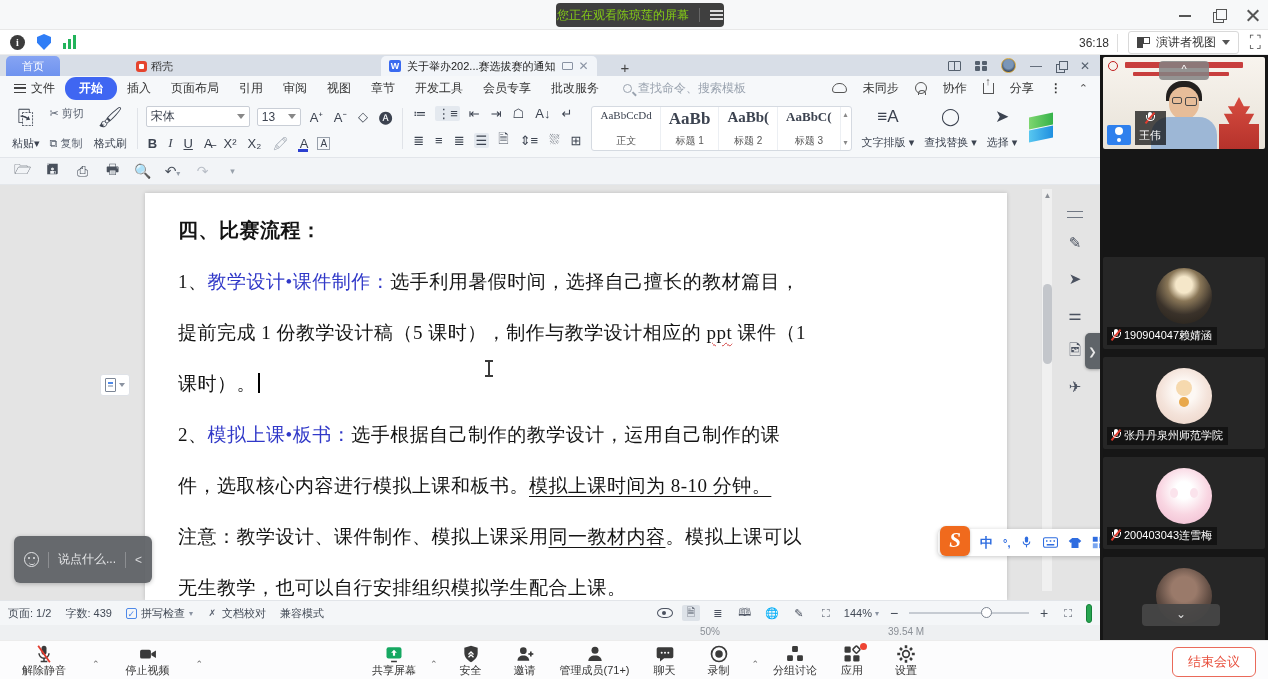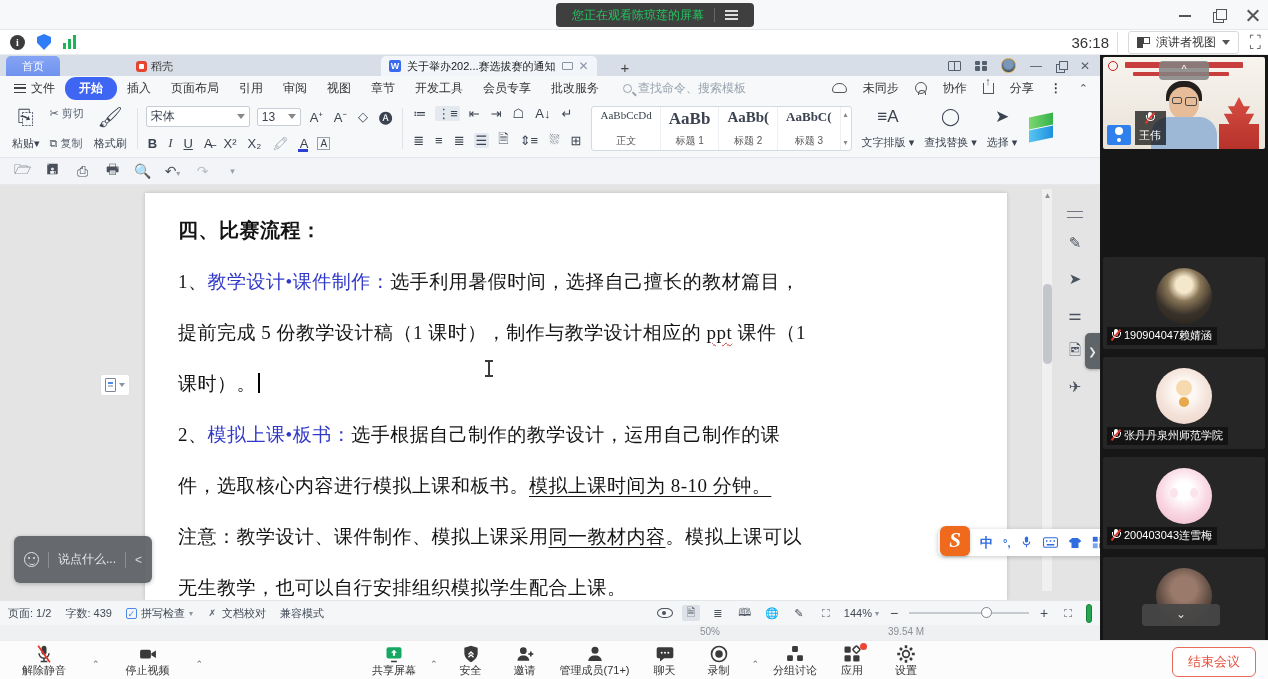--- a/index.html
+++ b/index.html
@@ -2,41 +2,41 @@
 <html><head>
 <meta charset="utf-8">
 <style>
   * { margin:0; padding:0; box-sizing:border-box; }
   html,body { width:1268px; height:679px; overflow:hidden; }
   body { font-family:"Liberation Sans", sans-serif; background:#fff; position:relative; }
   .screen { position:absolute; inset:0; width:1268px; height:679px; background:#f2f3f5; }
 
   
   .m-topbar { position:absolute; left:0; top:0; width:1268px; height:30px; background:#f7f8f9; border-bottom:1px solid #e8e8e8; }
-  .watch-pill { position:absolute; left:556px; top:3px; height:24px; background:#3f3f3f; border-radius:4px; color:#22c55e; font-size:12px; display:flex; align-items:center; padding:0 16px; gap:10px; }
+  .watch-pill { position:absolute; left:556px; top:3px; height:24px; background:#3f3f3f; border-radius:4px; color:#84cc16; font-size:12px; display:flex; align-items:center; padding:0 1px; gap:10px; }
   .watch-pill .divline { width:1px; height:14px; background:#666; }
   .ham { display:inline-block; width:13px; height:10px; border-top:2px solid #ddd; border-bottom:2px solid #ddd; position:relative; }
   .ham::after { content:""; position:absolute; left:0; top:2px; width:13px; height:2px; background:#ddd; }
   .m-winctl { position:absolute; right:8px; top:0; height:30px; display:flex; align-items:center; gap:20px; color:#555; }
   .wc { width:14px; height:14px; position:relative; cursor:pointer; }
   .wc-min::after { content:""; position:absolute; left:1px; top:7px; width:12px; height:2px; background:#555; }
   .wc-rest::before { content:""; position:absolute; left:1px; top:4px; width:9px; height:9px; border:1.5px solid #555; }
   .wc-rest::after { content:""; position:absolute; left:4px; top:1px; width:9px; height:9px; border:1.5px solid #555; background:#f7f8f9; }
   .wc-close::before,.wc-close::after { content:""; position:absolute; left:6px; top:0; width:2px; height:15px; background:#555; }
   .wc-close::before { transform:rotate(45deg);} .wc-close::after{ transform:rotate(-45deg);}
 
   
   .m-subbar { position:absolute; left:0; top:30px; width:1268px; height:25px; background:#ffffff; border-bottom:1px solid #ececec; }
   .sub-left { position:absolute; left:10px; top:4px; display:flex; gap:12px; align-items:center; }
   .ic-info { width:15px; height:15px; border-radius:50%; background:#3c3c3c; color:#fff; font-size:10px; font-weight:bold; display:flex; align-items:center; justify-content:center; font-family:"Liberation Serif",serif;}
   .ic-shield { width:14px; height:16px; background:#2f7df6; clip-path:polygon(50% 0,100% 18%,100% 55%,50% 100%,0 55%,0 18%); }
   .ic-signal { display:flex; align-items:flex-end; gap:2px; height:14px; }
   .ic-signal i { width:3px; background:#21b35a; display:block; }
   .sub-right { position:absolute; right:6px; top:0; height:25px; display:flex; align-items:center; gap:10px; }
-  .timer { font-size:15px; color:#333; padding:2px 8px; border-right:1px solid #ddd; }
+  .timer { font-size:12px; color:#333; padding:2px 8px; border-right:1px solid #ddd; }
   .viewmode { display:flex; align-items:center; gap:6px; border:1px solid #d9d9d9; border-radius:3px; padding:2px 8px; font-size:12px; color:#333; background:#fff; cursor:pointer; }
   .caret-down { width:0; height:0; border-left:4px solid transparent; border-right:4px solid transparent; border-top:5px solid #555; }
   .ic-grid2 { width:13px; height:11px; position:relative; }
   .ic-grid2::before { content:""; position:absolute; left:0; top:0; width:6px; height:11px; background:#444; }
   .ic-grid2::after { content:""; position:absolute; right:0; top:0; width:5px; height:5px; border:1.5px solid #444; }
   .ic-fullscr { width:13px; height:13px; position:relative; cursor:pointer; }
   .ic-fullscr::before { content:"⌜⌝"; position:absolute; top:-3px; left:0; letter-spacing:2px; color:#444; font-size:11px;}
   .ic-fullscr::after { content:"⌞⌟"; position:absolute; bottom:-2px; left:0; letter-spacing:2px; color:#444; font-size:11px;}
 
   
@@ -448,21 +448,21 @@
       <span class="qb">↶<span style="font-size:8px;color:#98a0ab">▾</span></span>
       <span class="qb dis">↷</span>
       <span class="qb" style="font-size:9px;color:#98a0ab">▾</span>
     </div>
 
     <div class="wps-docarea">
       <div class="doc-page">
         <div class="doc-body" id="doc-body">
             <div class="doc-line"><span class="seg-bold">四、比赛流程：</span></div>
             <div class="doc-line"><span>1、</span><span class="seg-blue">教学设计•课件制作：</span><span>选手利用暑假时间，选择自己擅长的教材篇目，</span></div>
-            <div class="doc-line"><span>提前完成 5 份教学设计稿（1 课时），制作与教学设计相应的 </span><span class="seg-sq">ppt</span><span> 课件（1</span></div>
+            <div class="doc-line"><span>提前完成 1 份教学设计稿（5 课时），制作与教学设计相应的 </span><span class="seg-sq">ppt</span><span> 课件（1</span></div>
             <div class="doc-line"><span>课时）。</span><span class="caret-line"></span></div>
             <div class="doc-line"><span>2、</span><span class="seg-blue">模拟上课•板书：</span><span>选手根据自己制作的教学设计，运用自己制作的课</span></div>
             <div class="doc-line"><span>件，选取核心内容进行模拟上课和板书。</span><span class="seg-u">模拟上课时间为 8-10 分钟。</span></div>
             <div class="doc-line"><span>注意：教学设计、课件制作、模拟上课采用</span><span class="seg-u">同一教材内容</span><span>。模拟上课可以</span></div>
             <div class="doc-line"><span>无生教学，也可以自行安排组织模拟学生配合上课。</span></div>
           </div>
       </div>
       <div class="margin-widget">
         <span class="mw-page"></span>
         <span class="mw-caret"></span>

